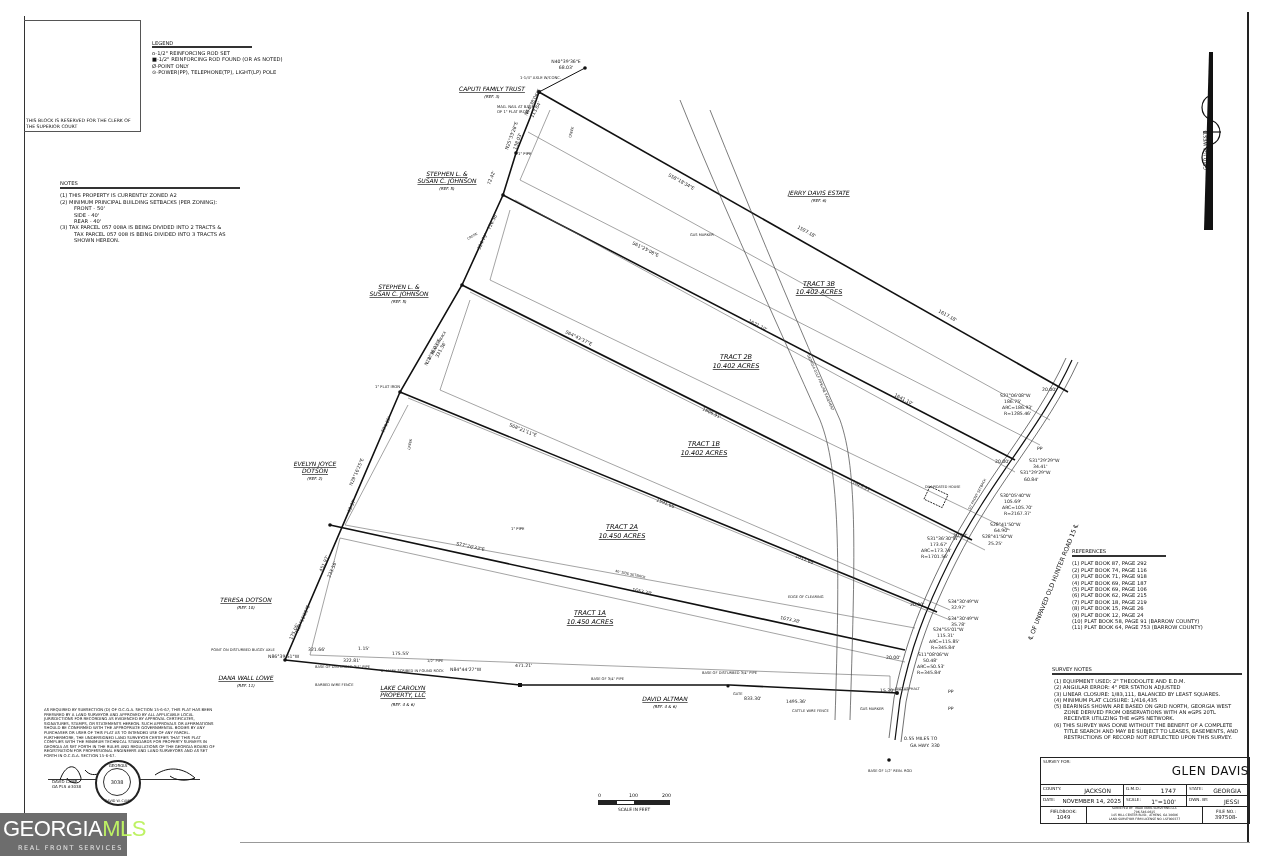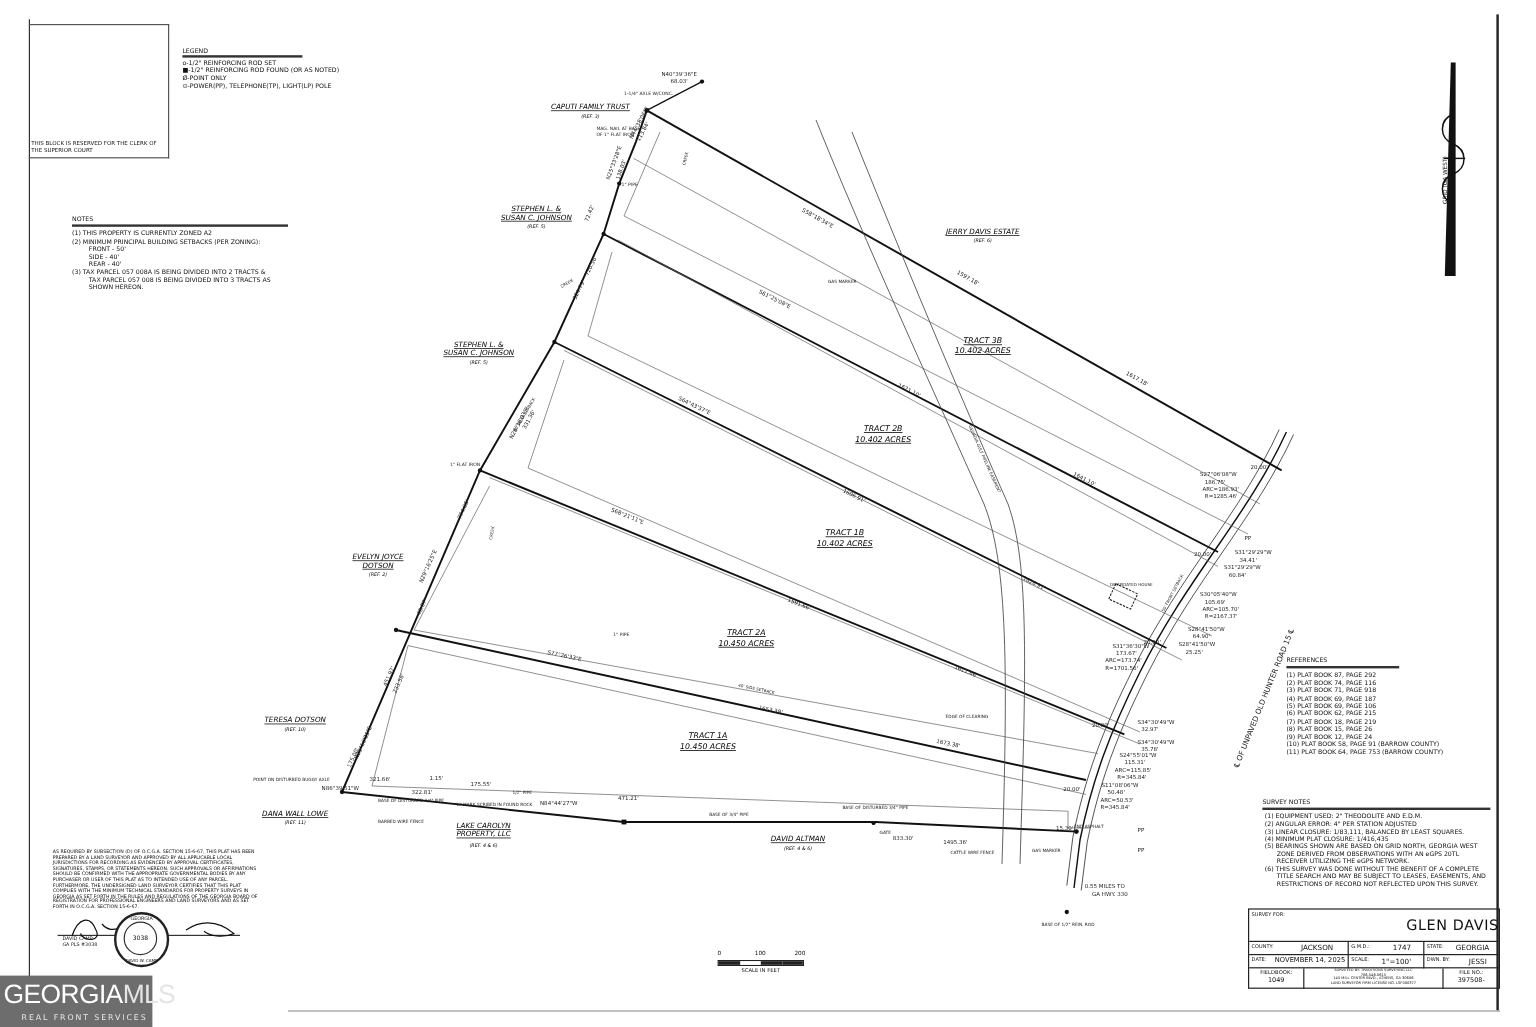--- a/index.html
+++ b/index.html
@@ -29,21 +29,21 @@
   .tb-title { position:absolute; left:0; top:6px; width:208px; text-align:right; font-size:12px; letter-spacing:0.5px; }
   .cert { position:absolute; left:44px; top:708px; width:175px; font-size:3.9px; line-height:4.6px; text-transform:uppercase; }
   .signer { position:absolute; left:52px; top:780px; font-size:4px; line-height:4.8px; }
   .sigline { position:absolute; left:48px; top:779px; width:152px; height:1px; background:#333; }
   .seal { position:absolute; left:95px; top:760px; width:42px; height:42px; border-radius:50%; border:2px solid #222; background:#fff; }
   .seal-inner { position:absolute; left:6px; top:6px; width:26px; height:26px; border-radius:50%; border:1px solid #333; font-size:5px; text-align:center; line-height:26px; }
   .seal-top { position:absolute; left:0; top:1px; width:42px; text-align:center; font-size:4px; }
   .seal-bot { position:absolute; left:0; bottom:1px; width:42px; text-align:center; font-size:3.4px; }
   .mls { position:absolute; left:0; top:813px; width:127px; height:43px; background:#6d6d6d; color:#fff; }
   .mls-brand { position:absolute; left:3px; top:3px; font-size:22px; letter-spacing:-0.5px; font-family:"Liberation Sans", sans-serif; }
-  .mls-brand .b2 { color:#e5e5e5; }
+  .mls-brand .b2 { color:#bef264; }
   .mls-sub { position:absolute; left:18px; top:31px; font-size:6.5px; letter-spacing:1.6px; color:#e8e8e8; }
   .scalebar { position:absolute; left:598px; top:793px; width:72px; }
   .scale-ticks { font-size:4.8px; position:relative; height:7px; }
   .scale-ticks span { position:absolute; top:0; }
   .scale-bar { height:3px; border:1px solid #222; display:flex; }
   .scale-bar div { flex:1; }
   .scale-lbl { font-size:4.4px; text-align:center; margin-top:2px; }
   .north { position:absolute; left:1195px; top:40px; }
   .north-lbl { position:absolute; left:1203px; top:170px; font-size:4.8px; transform:rotate(-90deg); transform-origin:left top; white-space:nowrap; }
   svg text { font-family:"DejaVu Sans", sans-serif; }

